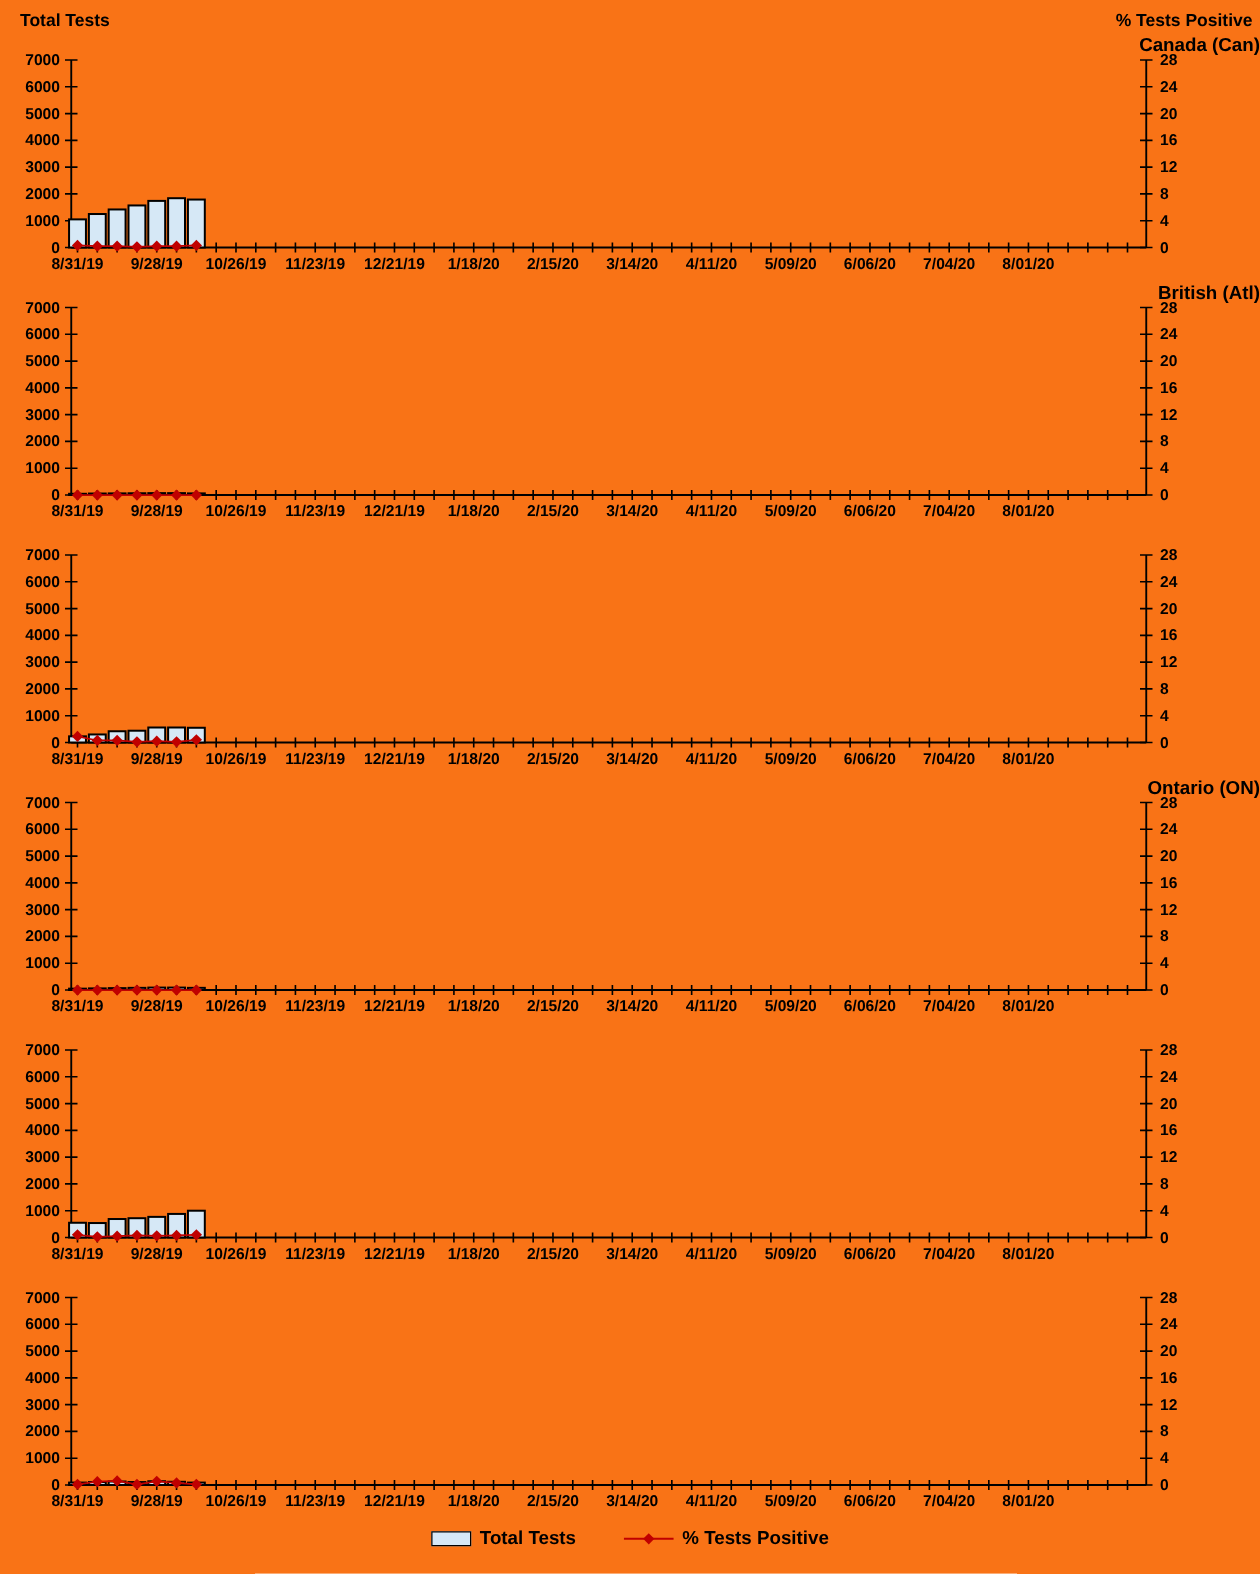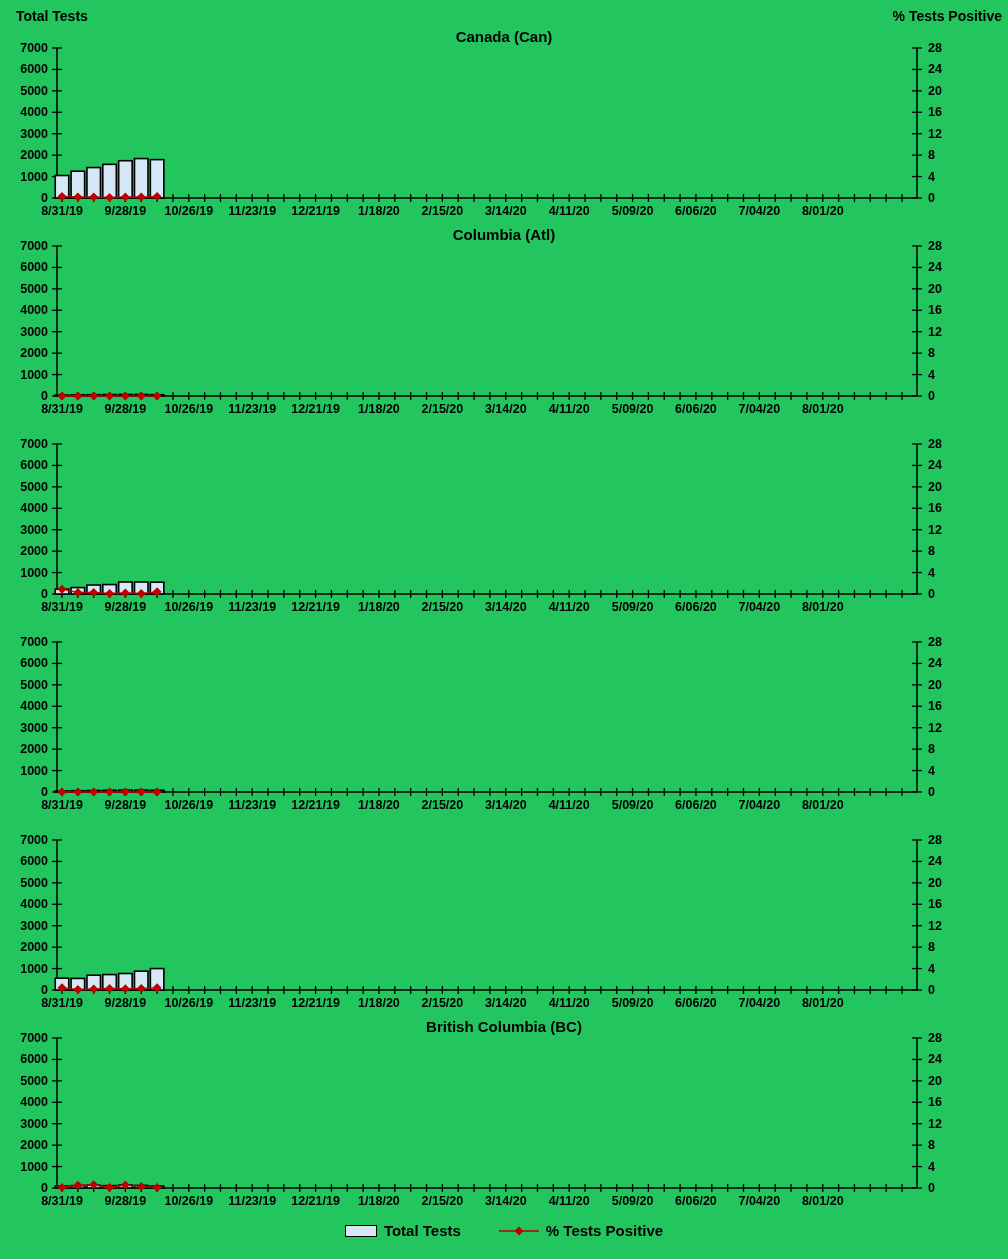--- a/index.html
+++ b/index.html
@@ -1,35 +1,35 @@
 <!DOCTYPE html>
 <html><head>
 <meta charset="utf-8">
 <style>
   html,body { margin:0; padding:0; background:#ffffff; }
   #page {
     position:relative;
     width:1008px;
     height:1259px;
-    background:#22c55e;
+    background:#f97316;
     font-family:"Liberation Sans", sans-serif;
     overflow:hidden;
   }
   .axis-headers {
     position:absolute; top:8px; left:0; right:0;
     display:flex; justify-content:space-between;
     padding:0 6px 0 16px;
     font-size:14px; font-weight:700; color:#000;
     pointer-events:none;
   }
   #panels { position:absolute; top:26px; left:0; }
   .panel { position:relative; width:1008px; height:198px; }
   .panel-title {
     position:absolute; top:2px; left:0; width:1008px;
-    text-align:center; font-size:15px; font-weight:700; color:#000;
+    text-align:right; font-size:15px; font-weight:700; color:#000;
   }
   .panel svg { display:block; }
   svg text {
     font-family:"Liberation Sans", sans-serif;
     font-weight:700; fill:#000000;
   }
   .legend {
     position:absolute; left:0; right:0; top:1222px;
     display:flex; justify-content:center; align-items:center; gap:38px;
     font-size:15px; font-weight:700; color:#000;
@@ -169,21 +169,21 @@
           <path d="M 77.84905660377359 166.42857142857142 L 82.34905660377359 170.92857142857142 L 77.84905660377359 175.42857142857142 L 73.34905660377359 170.92857142857142 Z" fill="#C00000"></path>
           <path d="M 93.69811320754717 166.42857142857142 L 98.19811320754717 170.92857142857142 L 93.69811320754717 175.42857142857142 L 89.19811320754717 170.92857142857142 Z" fill="#C00000"></path>
           <path d="M 109.54716981132076 166.96428571428572 L 114.04716981132076 171.46428571428572 L 109.54716981132076 175.96428571428572 L 105.04716981132076 171.46428571428572 Z" fill="#C00000"></path>
           <path d="M 125.39622641509433 166.42857142857142 L 129.89622641509433 170.92857142857142 L 125.39622641509433 175.42857142857142 L 120.89622641509433 170.92857142857142 Z" fill="#C00000"></path>
           <path d="M 141.24528301886792 166.42857142857142 L 145.74528301886792 170.92857142857142 L 141.24528301886792 175.42857142857142 L 136.74528301886792 170.92857142857142 Z" fill="#C00000"></path>
           <path d="M 157.0943396226415 165.89285714285714 L 161.5943396226415 170.39285714285714 L 157.0943396226415 174.89285714285714 L 152.5943396226415 170.39285714285714 Z" fill="#C00000"></path>
         </svg>
     </div>
 
     <div class="panel">
-      <div class="panel-title">Columbia (Atl)</div>
+      <div class="panel-title">British (Atl)</div>
       <svg id="chart-1" width="1008" height="198">
           <line x1="57" y1="22" x2="57" y2="172" stroke="#000000" stroke-width="1.5"></line>
           <line x1="917" y1="22" x2="917" y2="172" stroke="#000000" stroke-width="1.5"></line>
           <line x1="57" y1="172" x2="917" y2="172" stroke="#000000" stroke-width="1.5"></line>
           <line x1="52" y1="172" x2="62" y2="172" stroke="#000000" stroke-width="1.3"></line>
           <text x="48" y="176" text-anchor="end" font-size="12.5">0</text>
           <line x1="52" y1="150.57142857142858" x2="62" y2="150.57142857142858" stroke="#000000" stroke-width="1.3"></line>
           <text x="48" y="154.57142857142858" text-anchor="end" font-size="12.5">1000</text>
           <line x1="52" y1="129.14285714285714" x2="62" y2="129.14285714285714" stroke="#000000" stroke-width="1.3"></line>
           <text x="48" y="133.14285714285714" text-anchor="end" font-size="12.5">2000</text>
@@ -414,20 +414,21 @@
           <path d="M 77.84905660377359 165.89285714285714 L 82.34905660377359 170.39285714285714 L 77.84905660377359 174.89285714285714 L 73.34905660377359 170.39285714285714 Z" fill="#C00000"></path>
           <path d="M 93.69811320754717 165.89285714285714 L 98.19811320754717 170.39285714285714 L 93.69811320754717 174.89285714285714 L 89.19811320754717 170.39285714285714 Z" fill="#C00000"></path>
           <path d="M 109.54716981132076 166.96428571428572 L 114.04716981132076 171.46428571428572 L 109.54716981132076 175.96428571428572 L 105.04716981132076 171.46428571428572 Z" fill="#C00000"></path>
           <path d="M 125.39622641509433 166.42857142857142 L 129.89622641509433 170.92857142857142 L 125.39622641509433 175.42857142857142 L 120.89622641509433 170.92857142857142 Z" fill="#C00000"></path>
           <path d="M 141.24528301886792 166.96428571428572 L 145.74528301886792 171.46428571428572 L 141.24528301886792 175.96428571428572 L 136.74528301886792 171.46428571428572 Z" fill="#C00000"></path>
           <path d="M 157.0943396226415 165.35714285714286 L 161.5943396226415 169.85714285714286 L 157.0943396226415 174.35714285714286 L 152.5943396226415 169.85714285714286 Z" fill="#C00000"></path>
         </svg>
     </div>
 
     <div class="panel">
+      <div class="panel-title">Ontario (ON)</div>
       <svg id="chart-3" width="1008" height="198">
           <line x1="57" y1="22" x2="57" y2="172" stroke="#000000" stroke-width="1.5"></line>
           <line x1="917" y1="22" x2="917" y2="172" stroke="#000000" stroke-width="1.5"></line>
           <line x1="57" y1="172" x2="917" y2="172" stroke="#000000" stroke-width="1.5"></line>
           <line x1="52" y1="172" x2="62" y2="172" stroke="#000000" stroke-width="1.3"></line>
           <text x="48" y="176" text-anchor="end" font-size="12.5">0</text>
           <line x1="52" y1="150.57142857142858" x2="62" y2="150.57142857142858" stroke="#000000" stroke-width="1.3"></line>
           <text x="48" y="154.57142857142858" text-anchor="end" font-size="12.5">1000</text>
           <line x1="52" y1="129.14285714285714" x2="62" y2="129.14285714285714" stroke="#000000" stroke-width="1.3"></line>
           <text x="48" y="133.14285714285714" text-anchor="end" font-size="12.5">2000</text>
@@ -658,21 +659,20 @@
           <path d="M 77.84905660377359 166.96428571428572 L 82.34905660377359 171.46428571428572 L 77.84905660377359 175.96428571428572 L 73.34905660377359 171.46428571428572 Z" fill="#C00000"></path>
           <path d="M 93.69811320754717 166.42857142857142 L 98.19811320754717 170.92857142857142 L 93.69811320754717 175.42857142857142 L 89.19811320754717 170.92857142857142 Z" fill="#C00000"></path>
           <path d="M 109.54716981132076 165.89285714285714 L 114.04716981132076 170.39285714285714 L 109.54716981132076 174.89285714285714 L 105.04716981132076 170.39285714285714 Z" fill="#C00000"></path>
           <path d="M 125.39622641509433 166.16071428571428 L 129.89622641509433 170.66071428571428 L 125.39622641509433 175.16071428571428 L 120.89622641509433 170.66071428571428 Z" fill="#C00000"></path>
           <path d="M 141.24528301886792 165.89285714285714 L 145.74528301886792 170.39285714285714 L 141.24528301886792 174.89285714285714 L 136.74528301886792 170.39285714285714 Z" fill="#C00000"></path>
           <path d="M 157.0943396226415 165.35714285714286 L 161.5943396226415 169.85714285714286 L 157.0943396226415 174.35714285714286 L 152.5943396226415 169.85714285714286 Z" fill="#C00000"></path>
         </svg>
     </div>
 
     <div class="panel">
-      <div class="panel-title">British Columbia (BC)</div>
       <svg id="chart-5" width="1008" height="198">
           <line x1="57" y1="22" x2="57" y2="172" stroke="#000000" stroke-width="1.5"></line>
           <line x1="917" y1="22" x2="917" y2="172" stroke="#000000" stroke-width="1.5"></line>
           <line x1="57" y1="172" x2="917" y2="172" stroke="#000000" stroke-width="1.5"></line>
           <line x1="52" y1="172" x2="62" y2="172" stroke="#000000" stroke-width="1.3"></line>
           <text x="48" y="176" text-anchor="end" font-size="12.5">0</text>
           <line x1="52" y1="150.57142857142858" x2="62" y2="150.57142857142858" stroke="#000000" stroke-width="1.3"></line>
           <text x="48" y="154.57142857142858" text-anchor="end" font-size="12.5">1000</text>
           <line x1="52" y1="129.14285714285714" x2="62" y2="129.14285714285714" stroke="#000000" stroke-width="1.3"></line>
           <text x="48" y="133.14285714285714" text-anchor="end" font-size="12.5">2000</text>

